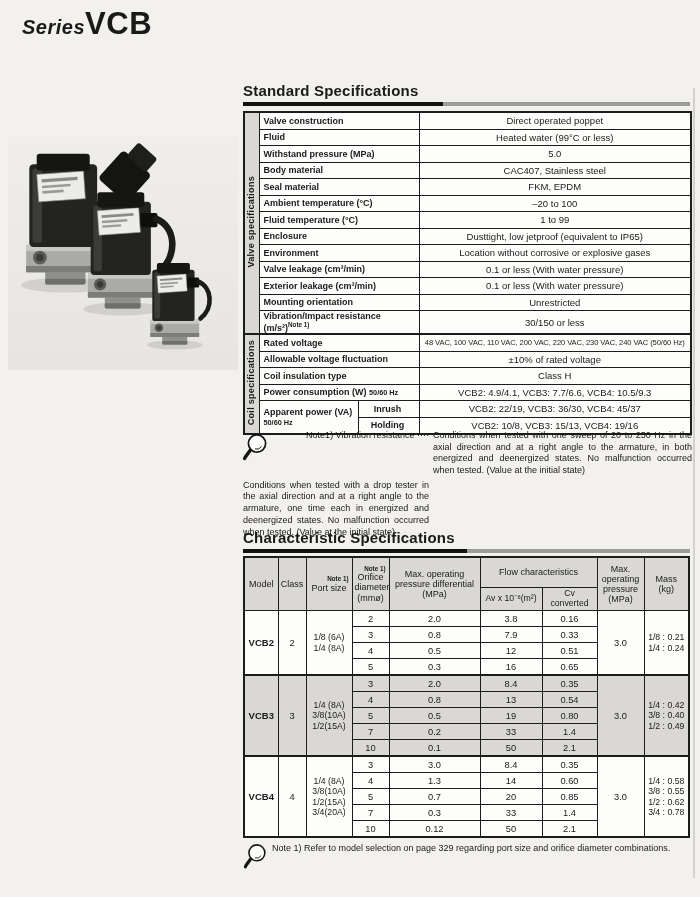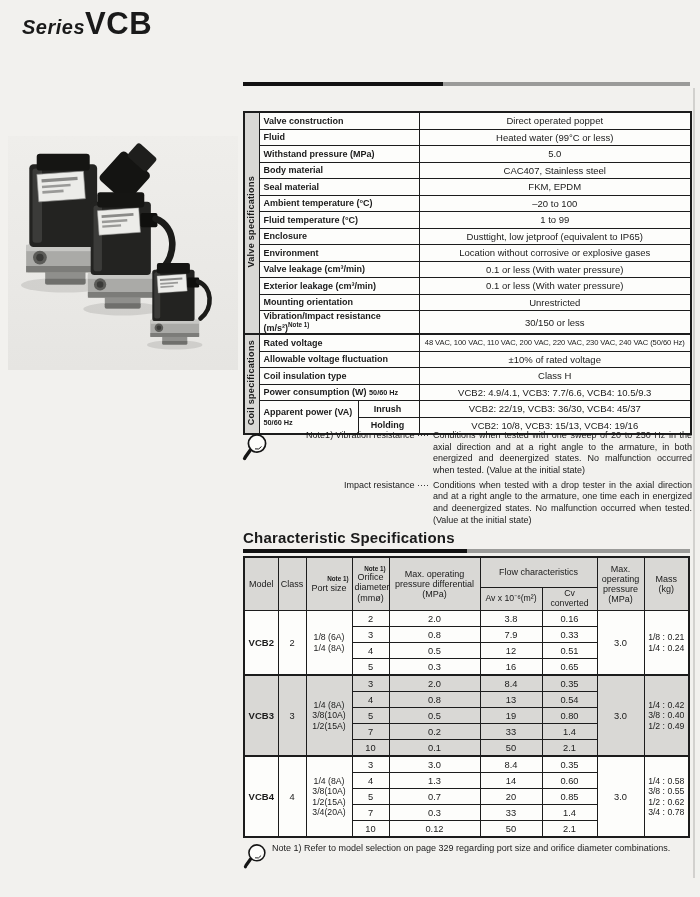--- a/index.html
+++ b/index.html
@@ -115,20 +115,21 @@
       <use href="#cableLoop"></use>
   </g>
 
   <g transform="translate(141,131) scale(0.66)">
     <use href="#valveSym"></use>
       <use href="#cableLoop"></use>
   </g>
 </svg>
 
 <div class="section" style="top:82px;">
+  <div class="sec-head">Standard Specifications</div>
   <div class="rule std"></div>
 </div>
 
 <table class="stdtab">
   <colgroup>
       <col style="width:15px">
       <col style="width:99px">
       <col style="width:61px">
       <col style="width:272px">
     </colgroup>
@@ -220,21 +221,20 @@
   <path d="M19.5 13.5 a5.6 5.6 0 0 1 -6.5 2.4" fill="none" stroke="#151515" stroke-width="1"></path>
   <line x1="8.2" y1="17.2" x2="3.2" y2="24.2" stroke="#151515" stroke-width="3.4" stroke-linecap="round"></line>
   <circle cx="2.6" cy="25.6" r="1.7" fill="#151515"></circle>
 </svg>
 <div class="stdnotes">
   <div class="noterow">
     <div class="nlabel">Note1) Vibration resistance ····</div>
     <div class="ntext">Conditions when tested with one sweep of 20 to 250 Hz in the axial direction and at a right angle to the armature, in both energized and deenergized states. No malfunction occurred when tested. (Value at the initial state)</div>
   </div>
   <div class="noterow">
-    <div class="nlabel">Impact resistance ····</div>
     <div class="ntext">Conditions when tested with a drop tester in the axial direction and at a right angle to the armature, one time each in energized and deenergized states. No malfunction occurred when tested. (Value at the initial state)</div>
   </div>
 </div>
 
 <div class="section" style="top:529px;">
   <div class="sec-head">Characteristic Specifications</div>
   <div class="rule chr"></div>
 </div>
 
 <table class="chrtab">

